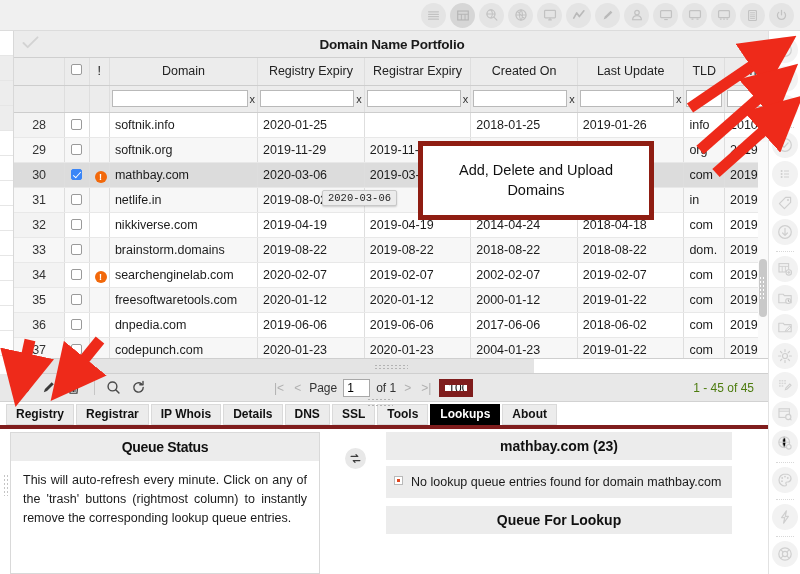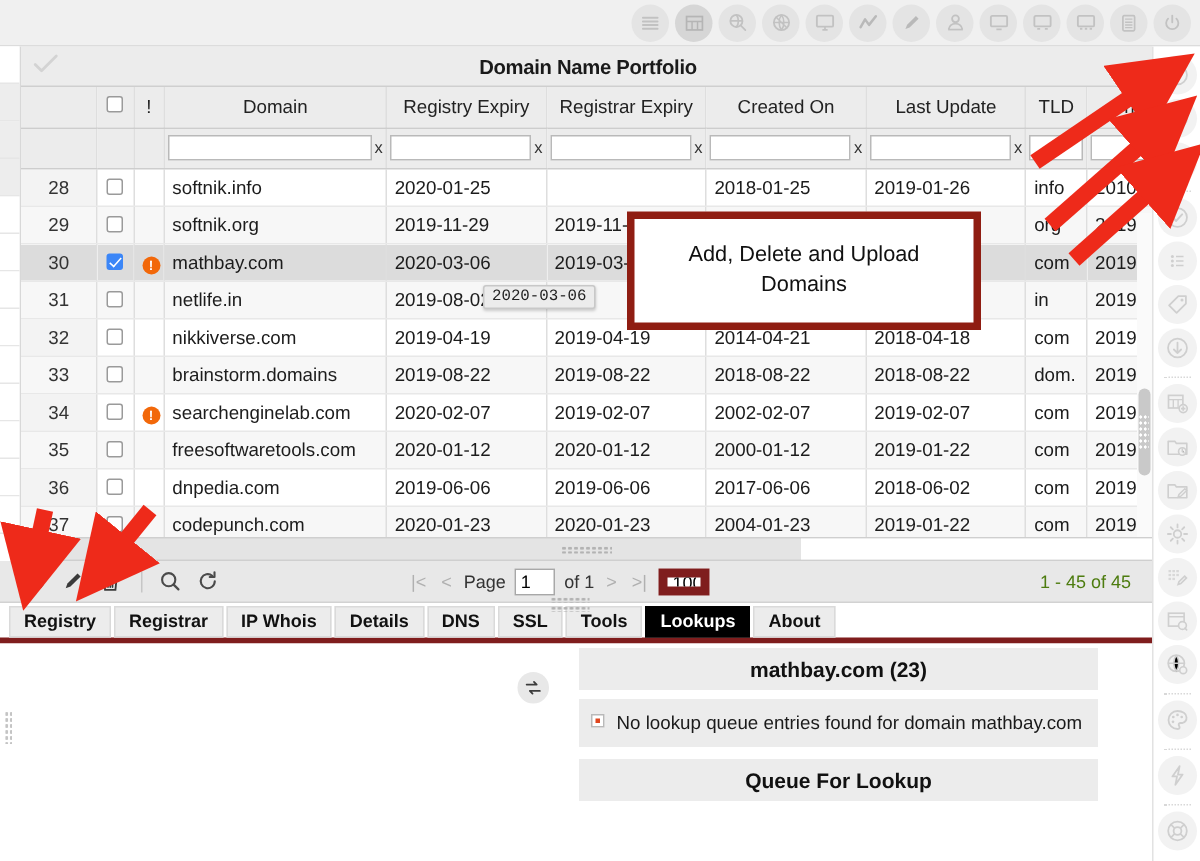--- a/index.html
+++ b/index.html
@@ -413,21 +413,21 @@
             <td class="c-tld">in</td>
             <td class="c-prim">2019-</td>
           </tr>
           <tr>
             <td class="c-num">32</td>
             <td class="c-chk"><span class="cb"></span></td>
             <td class="c-bang"></td>
             <td class="c-dom">nikkiverse.com</td>
             <td class="c-date">2019-04-19</td>
             <td class="c-date">2019-04-19</td>
-            <td class="c-date">2014-04-21</td>
+            <td class="c-date">2014-04-24</td>
             <td class="c-date">2018-04-18</td>
             <td class="c-tld">com</td>
             <td class="c-prim">2019-</td>
           </tr>
           <tr class="row-alt">
             <td class="c-num">33</td>
             <td class="c-chk"><span class="cb"></span></td>
             <td class="c-bang"></td>
             <td class="c-dom">brainstorm.domains</td>
             <td class="c-date">2019-08-22</td>
@@ -555,20 +555,24 @@
     <div class="tab">SSL</div>
     <div class="tab">Tools</div>
     <div class="tab sel">Lookups</div>
     <div class="tab">About</div>
     <div class="tab-handle"></div>
   </div>
 
   <div class="lower">
     <div class="left-grip"></div>
 
+    <div class="pane-left">
+      <div class="pane-hd">Queue Status</div>
+      <div class="pane-body">This will auto-refresh every minute. Click on any of the 'trash' buttons (rightmost column) to instantly remove the corresponding lookup queue entries.</div>
+    </div>
 
     <div class="sync-btn">
       <svg width="13" height="13" viewBox="0 0 16 16">
           <path d="M2.6 5.4h8.2l-2.2-2.2M13.4 10.6H5.2l2.2 2.2" fill="none" stroke="#3c3c3c" stroke-width="1.5" stroke-linecap="round" stroke-linejoin="round"></path>
         </svg>
     </div>
 
     <div class="pane-right">
       <div class="pane-hd2">mathbay.com (23)</div>
       <div class="msg-row">

